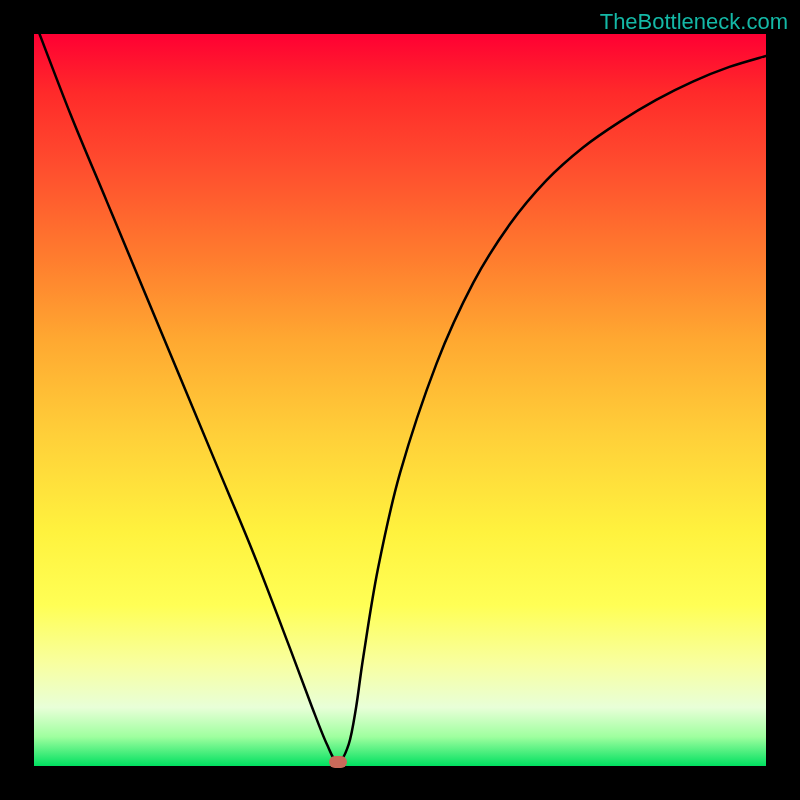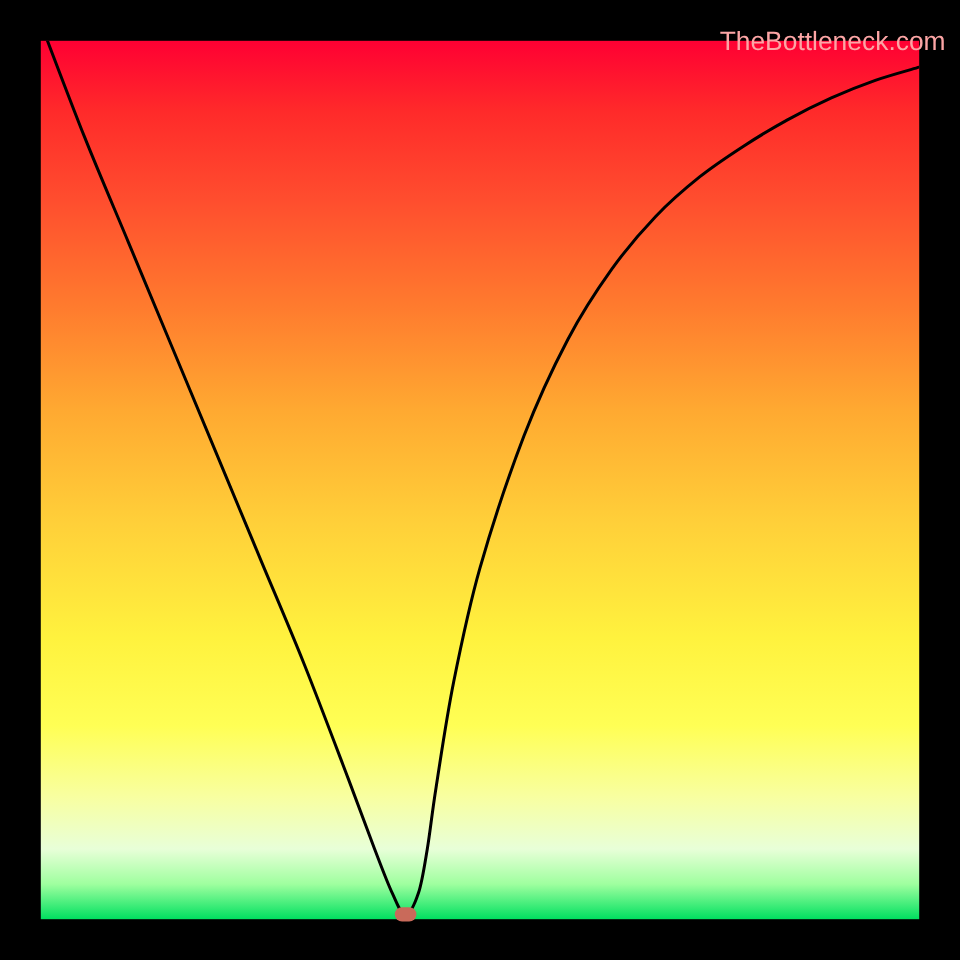--- a/index.html
+++ b/index.html
@@ -6,23 +6,23 @@
   body {
     width: 800px;
     height: 800px;
     background: #000;
     position: relative;
     font-family: Arial, sans-serif;
     overflow: hidden;
   }
   .watermark {
     position: absolute;
-    top: 22px;
+    top: 9px;
     right: 12px;
-    color: #fca5a5;
+    color: #14b8a6;
     font-size: 22px;
     font-weight: 500;
     z-index: 10;
   }
   .plot-area {
     position: absolute;
     left: 34px;
     top: 34px;
     width: 732px;
     height: 732px;

